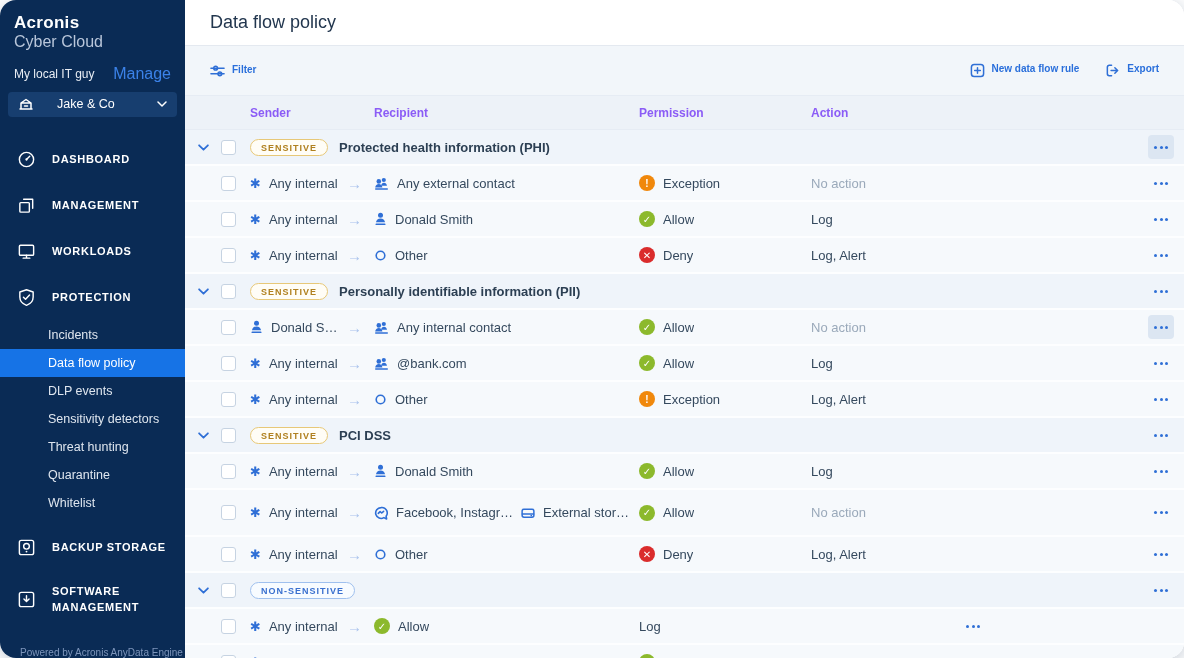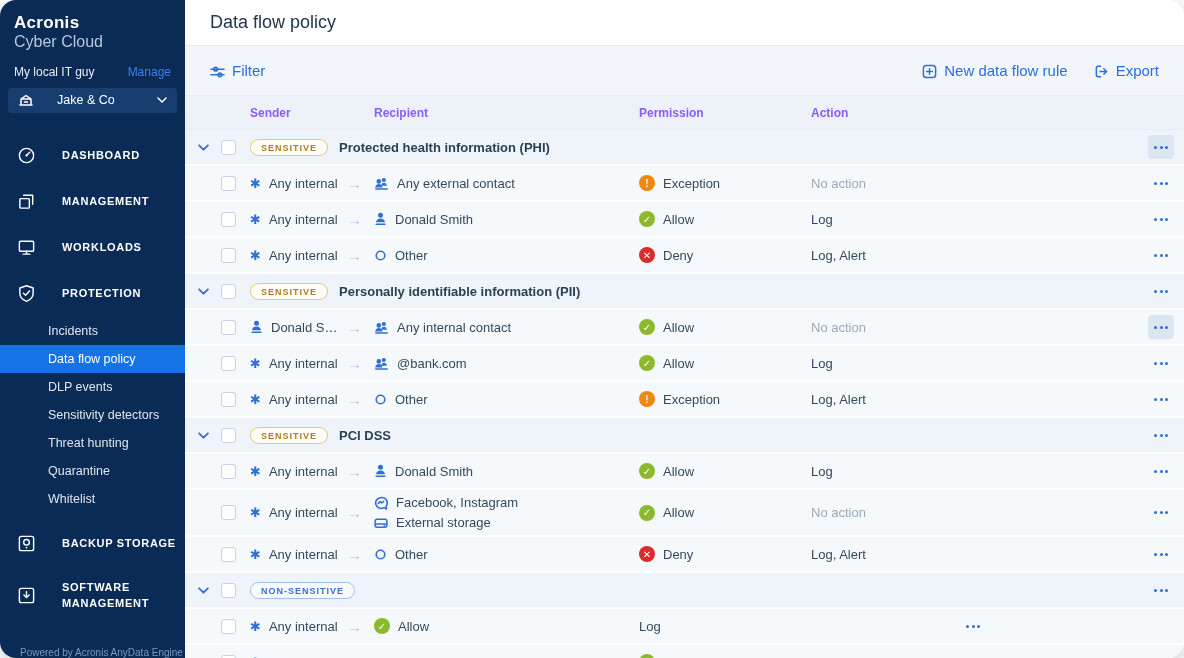--- a/index.html
+++ b/index.html
@@ -7,58 +7,58 @@
   .app { width:1184px; height:658px; display:flex; border-radius:16px; overflow:hidden;
          box-shadow:0 4px 18px rgba(10,43,85,.25); position:relative; background:#fbfcfe; }
 
   
   .sidebar { width:185px; min-width:185px; background:#0a2b55; color:#fff; display:flex; flex-direction:column; }
   .logo { padding:13px 14px 0 14px; line-height:1.15; }
   .logo .l1 { font-size:17px; font-weight:700; letter-spacing:.3px; color:#fff; }
   .logo .l2 { font-size:16px; font-weight:400; color:#b9c6da; }
   .partner-row { display:flex; justify-content:space-between; align-items:center; padding:0 14px; margin-top:14px; }
   .partner-label { font-size:12px; color:#e8edf4; }
-  .manage-link { font-size:12px; color:#3b82e8; cursor:pointer; }
+  .manage-link { font-size:16px; color:#3b82e8; cursor:pointer; }
   .tenant { margin:9px 8px 0 8px; height:25px; background:#173e6f; border-radius:4px;
             display:flex; align-items:center; gap:24px; padding:0 10px; cursor:pointer; }
   .tenant-name { font-size:12.5px; color:#fff; flex:1; }
   .nav { list-style:none; margin-top:20px; }
-  .nav-item { display:flex; align-items:center; gap:26px; padding:13px 0 13px 16px; cursor:pointer; }
+  .nav-item { display:flex; align-items:center; gap:16px; padding:13px 0 13px 16px; cursor:pointer; }
   .nav-item .nav-label { font-size:11px; font-weight:700; letter-spacing:.7px; color:#fff; text-transform:uppercase; line-height:1.45; max-width:118px; }
   .nav-icon { width:20px; height:20px; display:flex; align-items:center; justify-content:center; flex-shrink:0; }
   .subnav { list-style:none; margin:0 0 6px 0; }
   .subnav li { font-size:12.5px; color:#dfe6ef; padding:7px 10px 7px 48px; cursor:pointer; }
   .subnav li.selected { background:#1673e6; color:#fff; }
   .sidebar-footer { margin-top:auto; padding:12px 0 0 20px; font-size:10px; color:#7d95bb; }
 
   
   .main { flex:1; display:flex; flex-direction:column; background:#fbfcfe; min-width:0; }
   .page-header { height:46px; background:#fff; border-bottom:1px solid #e4e9f0; display:flex; align-items:center; padding:0 25px; flex-shrink:0; }
   .page-title { font-size:18px; font-weight:500; color:#22364e; }
 
   .toolbar { height:49px; background:#f2f6fa; display:flex; align-items:center; justify-content:space-between; padding:0 25px; flex-shrink:0; }
-  .tool-link { display:flex; align-items:flex-end; gap:7px; color:#2a6fdb; font-size:15px; font-weight:400; cursor:pointer; }
+  .tool-link { display:flex; align-items:flex-start; gap:7px; color:#2a6fdb; font-size:10px; font-weight:700; cursor:pointer; }
   .toolbar-right { display:flex; align-items:center; gap:26px; }
 
   
   .grid-cols { display:grid; grid-template-columns:36px 26px 98px 26px 265px 172px 1fr 46px; align-items:center; }
   .thead { height:35px; background:#edf2f8; border-top:1px solid #e6ecf4; border-bottom:1px solid #e6ecf4; flex-shrink:0; }
   .th { font-size:12px; font-weight:700; color:#8b5cf6; padding-left:3px; }
 
   .row, .group-row { border-bottom:2px solid #fdfeff; }
   .row { height:36px; background:#f6f9fc; }
   .row.tall { height:47px; }
   .group-row { height:36px; background:#eff4fa; }
 
   .chev-cell { display:flex; justify-content:center; }
   .checkbox { width:15px; height:15px; background:#fff; border:1.5px solid #c6d3e2; border-radius:3px; cursor:pointer; }
 
   .cell-flex { display:flex; align-items:center; gap:8px; padding-left:3px; min-width:0; }
   .cell-text { font-size:13px; color:#35495e; white-space:nowrap; overflow:hidden; text-overflow:ellipsis; }
-  .recip-stack { display:flex; flex-direction:column; gap:5px; padding-left:3px; }
+  .recip-stack { display:flex; flex-direction:row; gap:5px; padding-left:3px; }
   .arrow { color:#aac3ec; font-size:15px; text-align:left; padding-left:2px; }
   .asterisk { color:#2f6fd6; font-size:13px; line-height:1; }
 
   .badge { font-size:9px; font-weight:700; letter-spacing:1px; border-radius:9px; padding:3px 10px 2px 10px; white-space:nowrap; }
   .badge.sensitive { color:#b0801f; border:1px solid #e7c878; background:#fffdf6; }
   .badge.non-sensitive { color:#3a70cf; border:1px solid #9fc0ee; background:#f7fbff; }
   .group-title-cell { display:flex; align-items:center; gap:11px; padding-left:3px; }
   .group-title { font-size:13px; font-weight:600; color:#2c3f53; }
 
   .status-dot { width:16px; height:16px; border-radius:50%; color:#fff; display:flex; align-items:center; justify-content:center;

